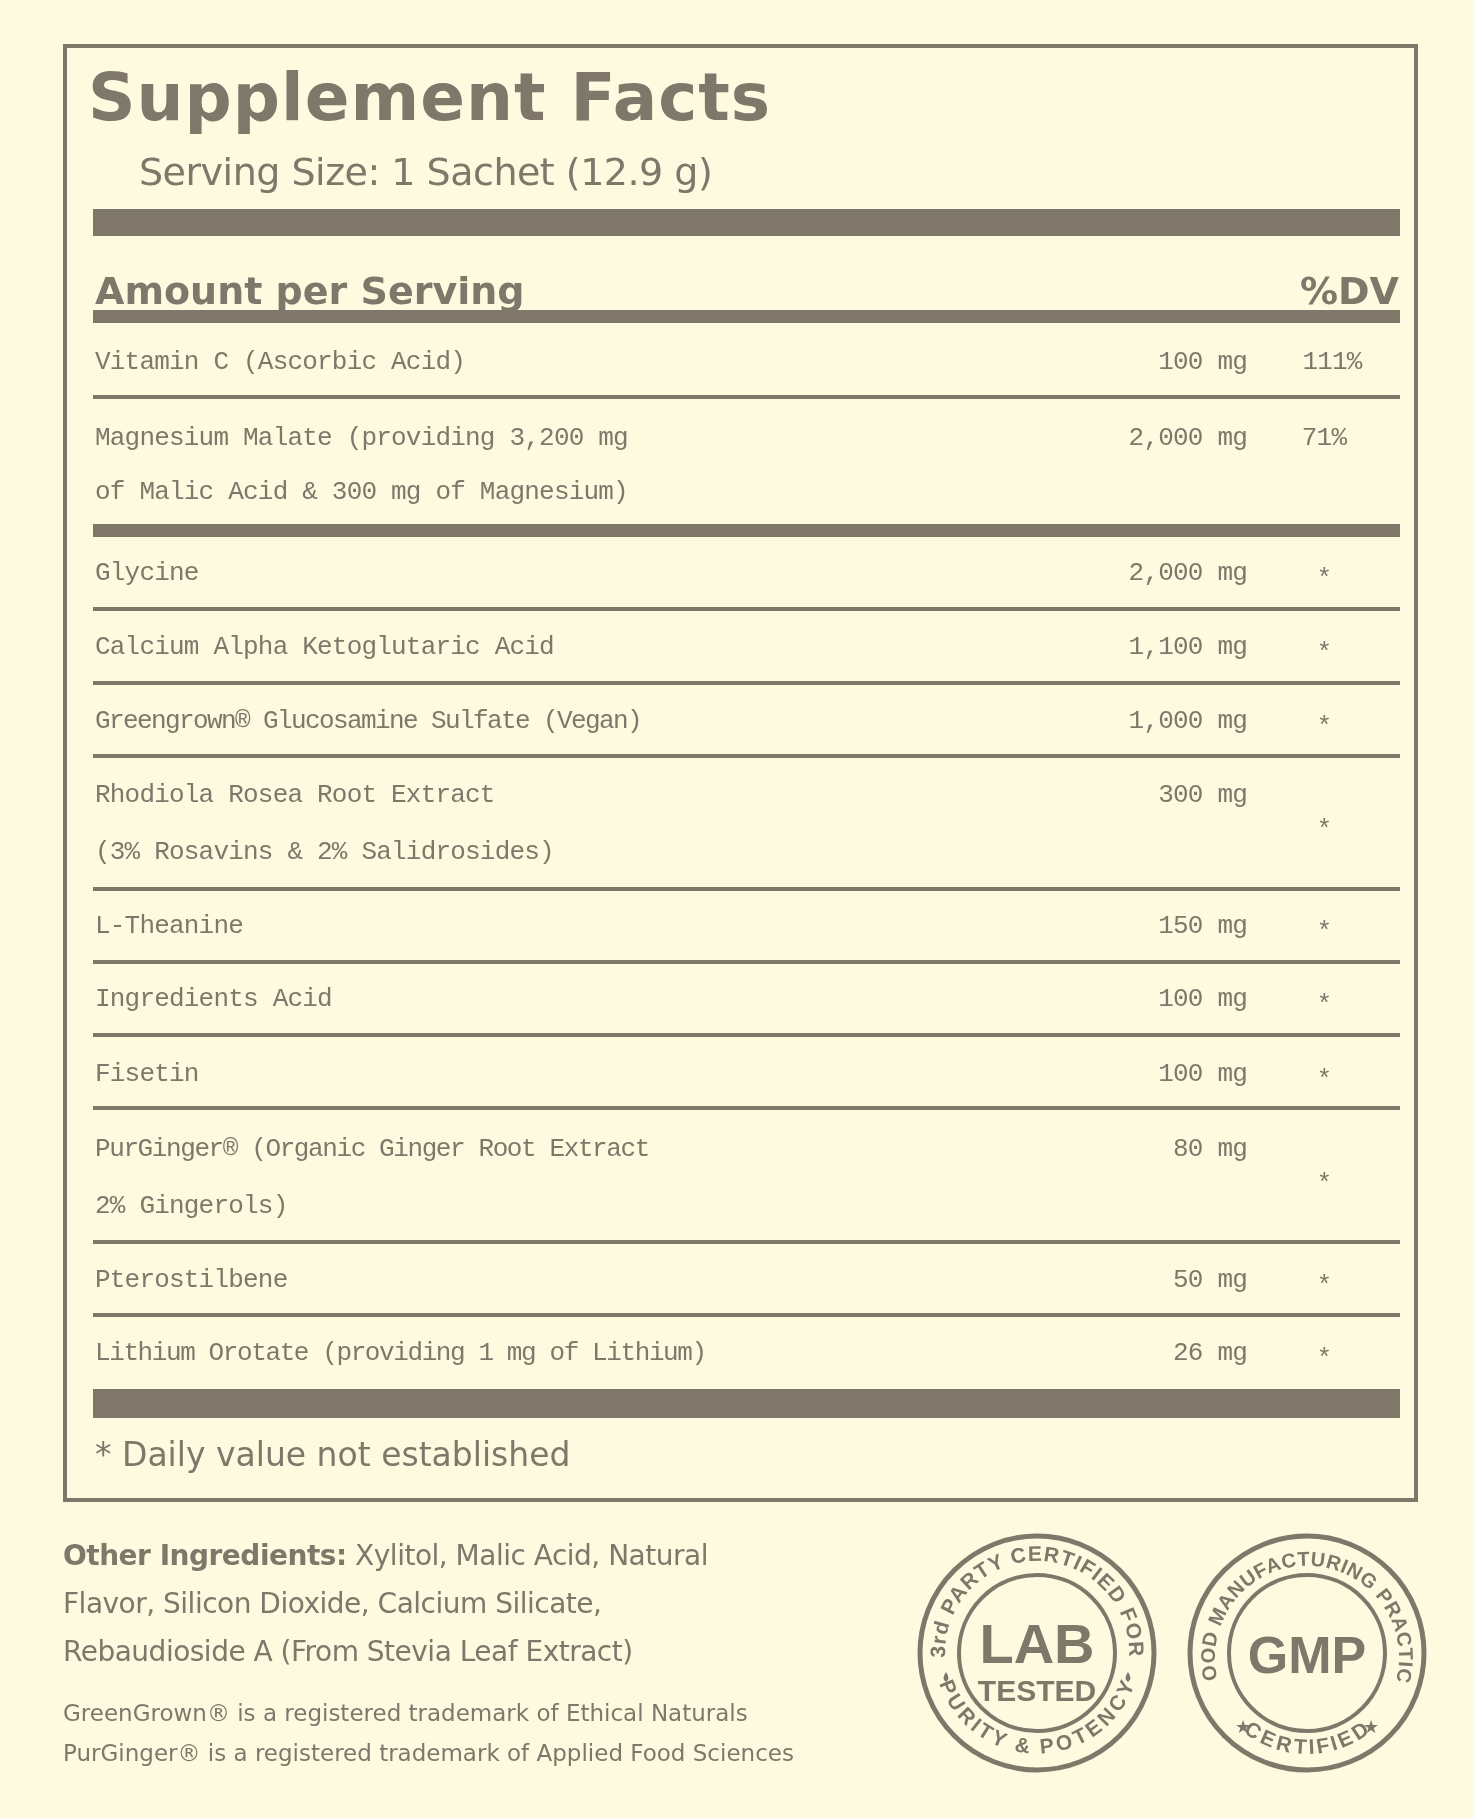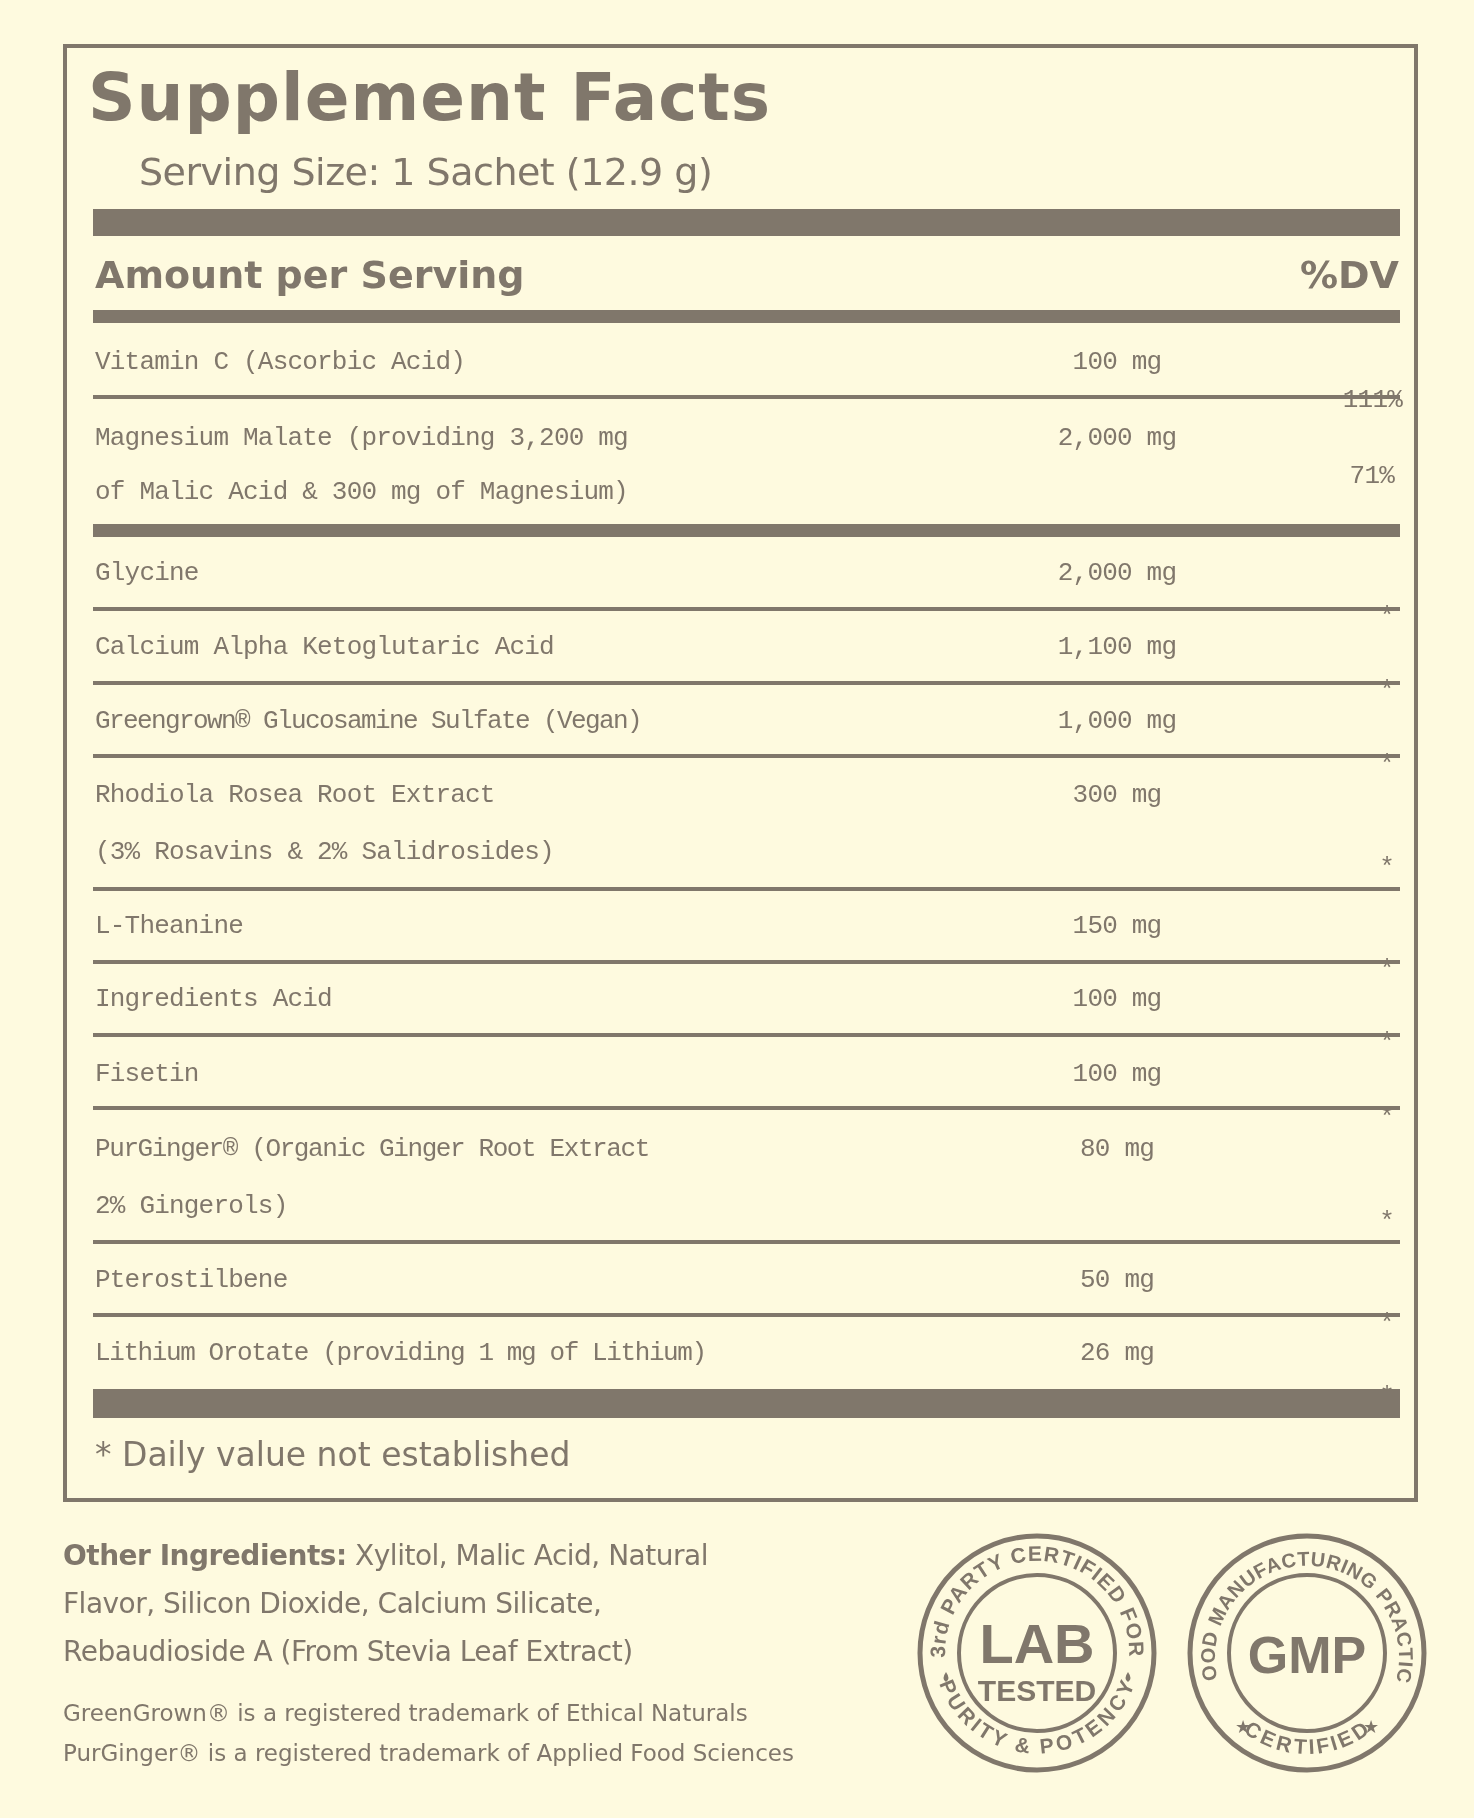--- a/index.html
+++ b/index.html
@@ -9,24 +9,24 @@
     font-family: "DejaVu Sans", sans-serif;
   }
   .panel {
     position: absolute; left: 63px; top: 44px; width: 1347px; height: 1450px;
     border: 4px solid #80776b; box-sizing: content-box;
   }
   .abs { position: absolute; white-space: nowrap; }
   .title { left: 88px; top: 58px; font-size: 66px; font-weight: bold; letter-spacing: 1px; line-height: 80px; }
   .serving { left: 95px; top: 148px; font-size: 38px; line-height: 48px; letter-spacing: -0.5px; margin-left: 44px; }
   .bar { position: absolute; left: 93px; width: 1307px; background: #80776b; }
-  .hdr { font-size: 38px; font-weight: bold; line-height: 48px; }
+  .hdr { font-size: 38px; font-weight: bold; line-height: 48px; margin-top: 16px; }
   .txt { font-size: 26px; line-height: 56px; letter-spacing: -0.8px; font-family: Liberation Mono, monospace; }
-  .amt { text-align: center; width: 260px; }
-  .dv { text-align: right; width: 140px; margin-top: 38px; }
+  .amt { text-align: right; width: 260px; }
+  .dv { text-align: center; width: 140px; }
   .foot { font-size: 33px; line-height: 40px; }
   .other { left: 63px; font-size: 28px; line-height: 48px; letter-spacing: -0.5px; }
   .tm { left: 63px; font-size: 23px; line-height: 30px; }
   .badge { position: absolute; width: 244px; height: 244px; }
 </style>
 </head>
 <body>
 
 <div class="panel"></div>
 

